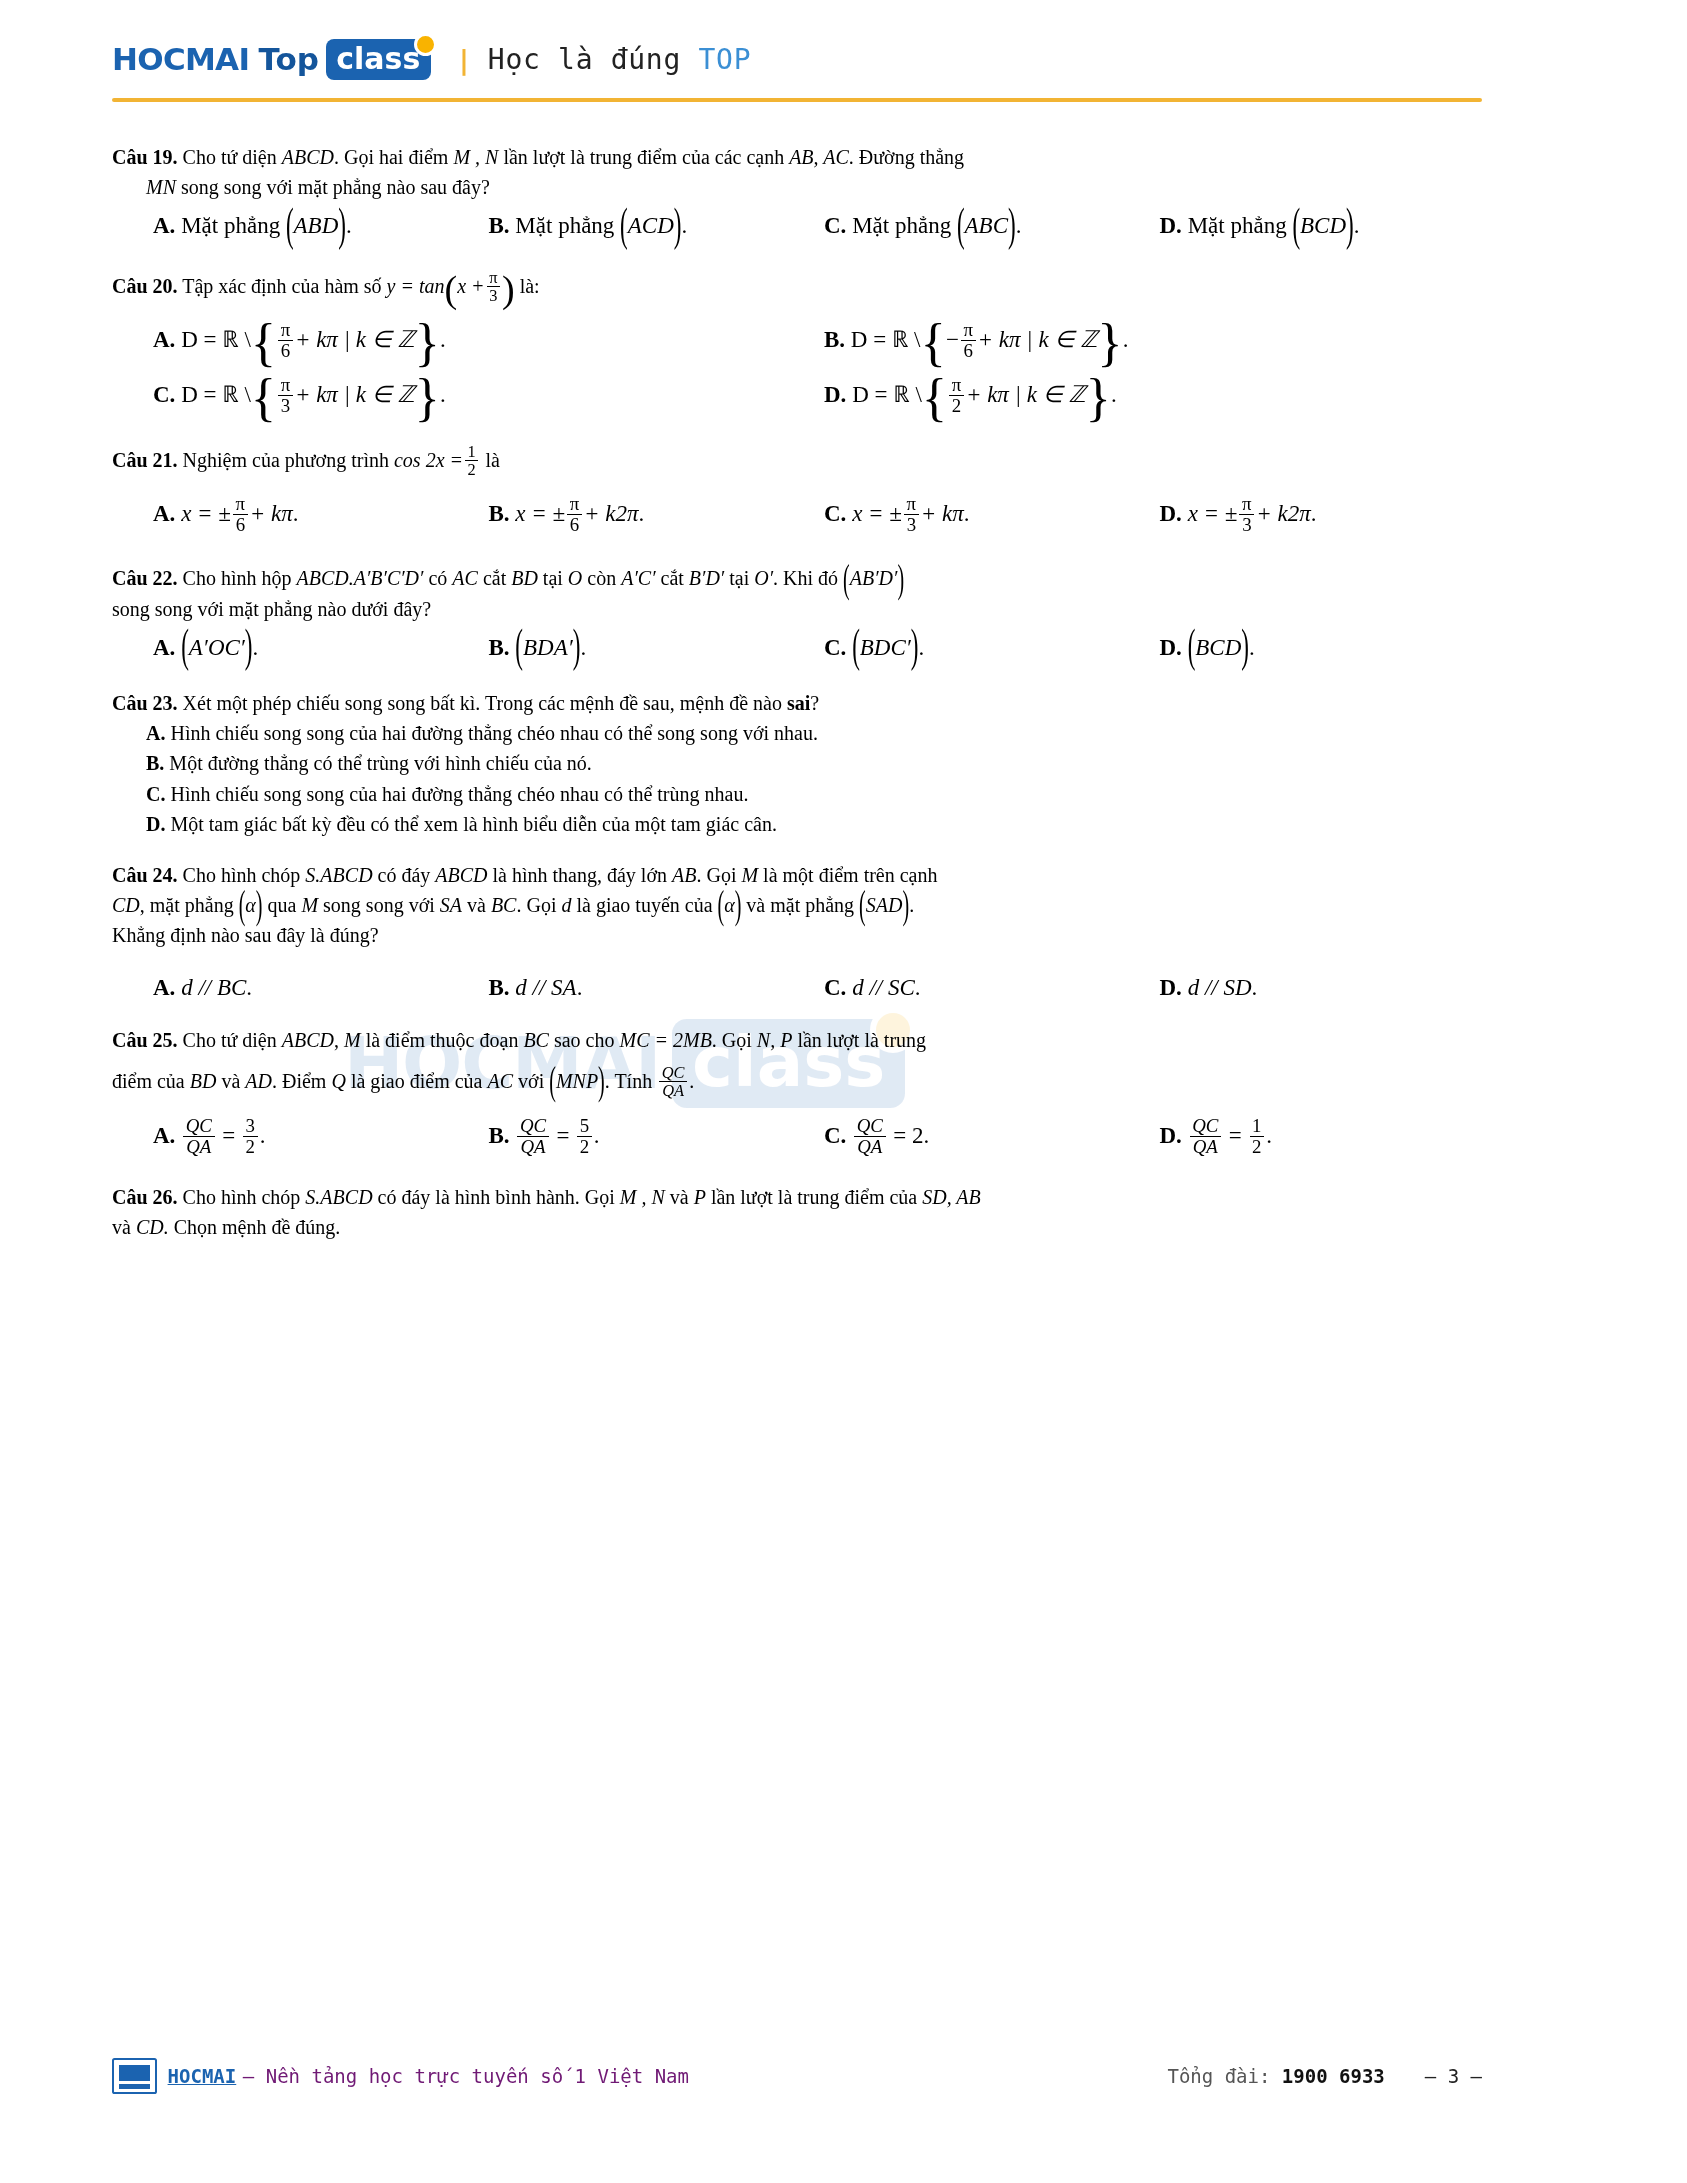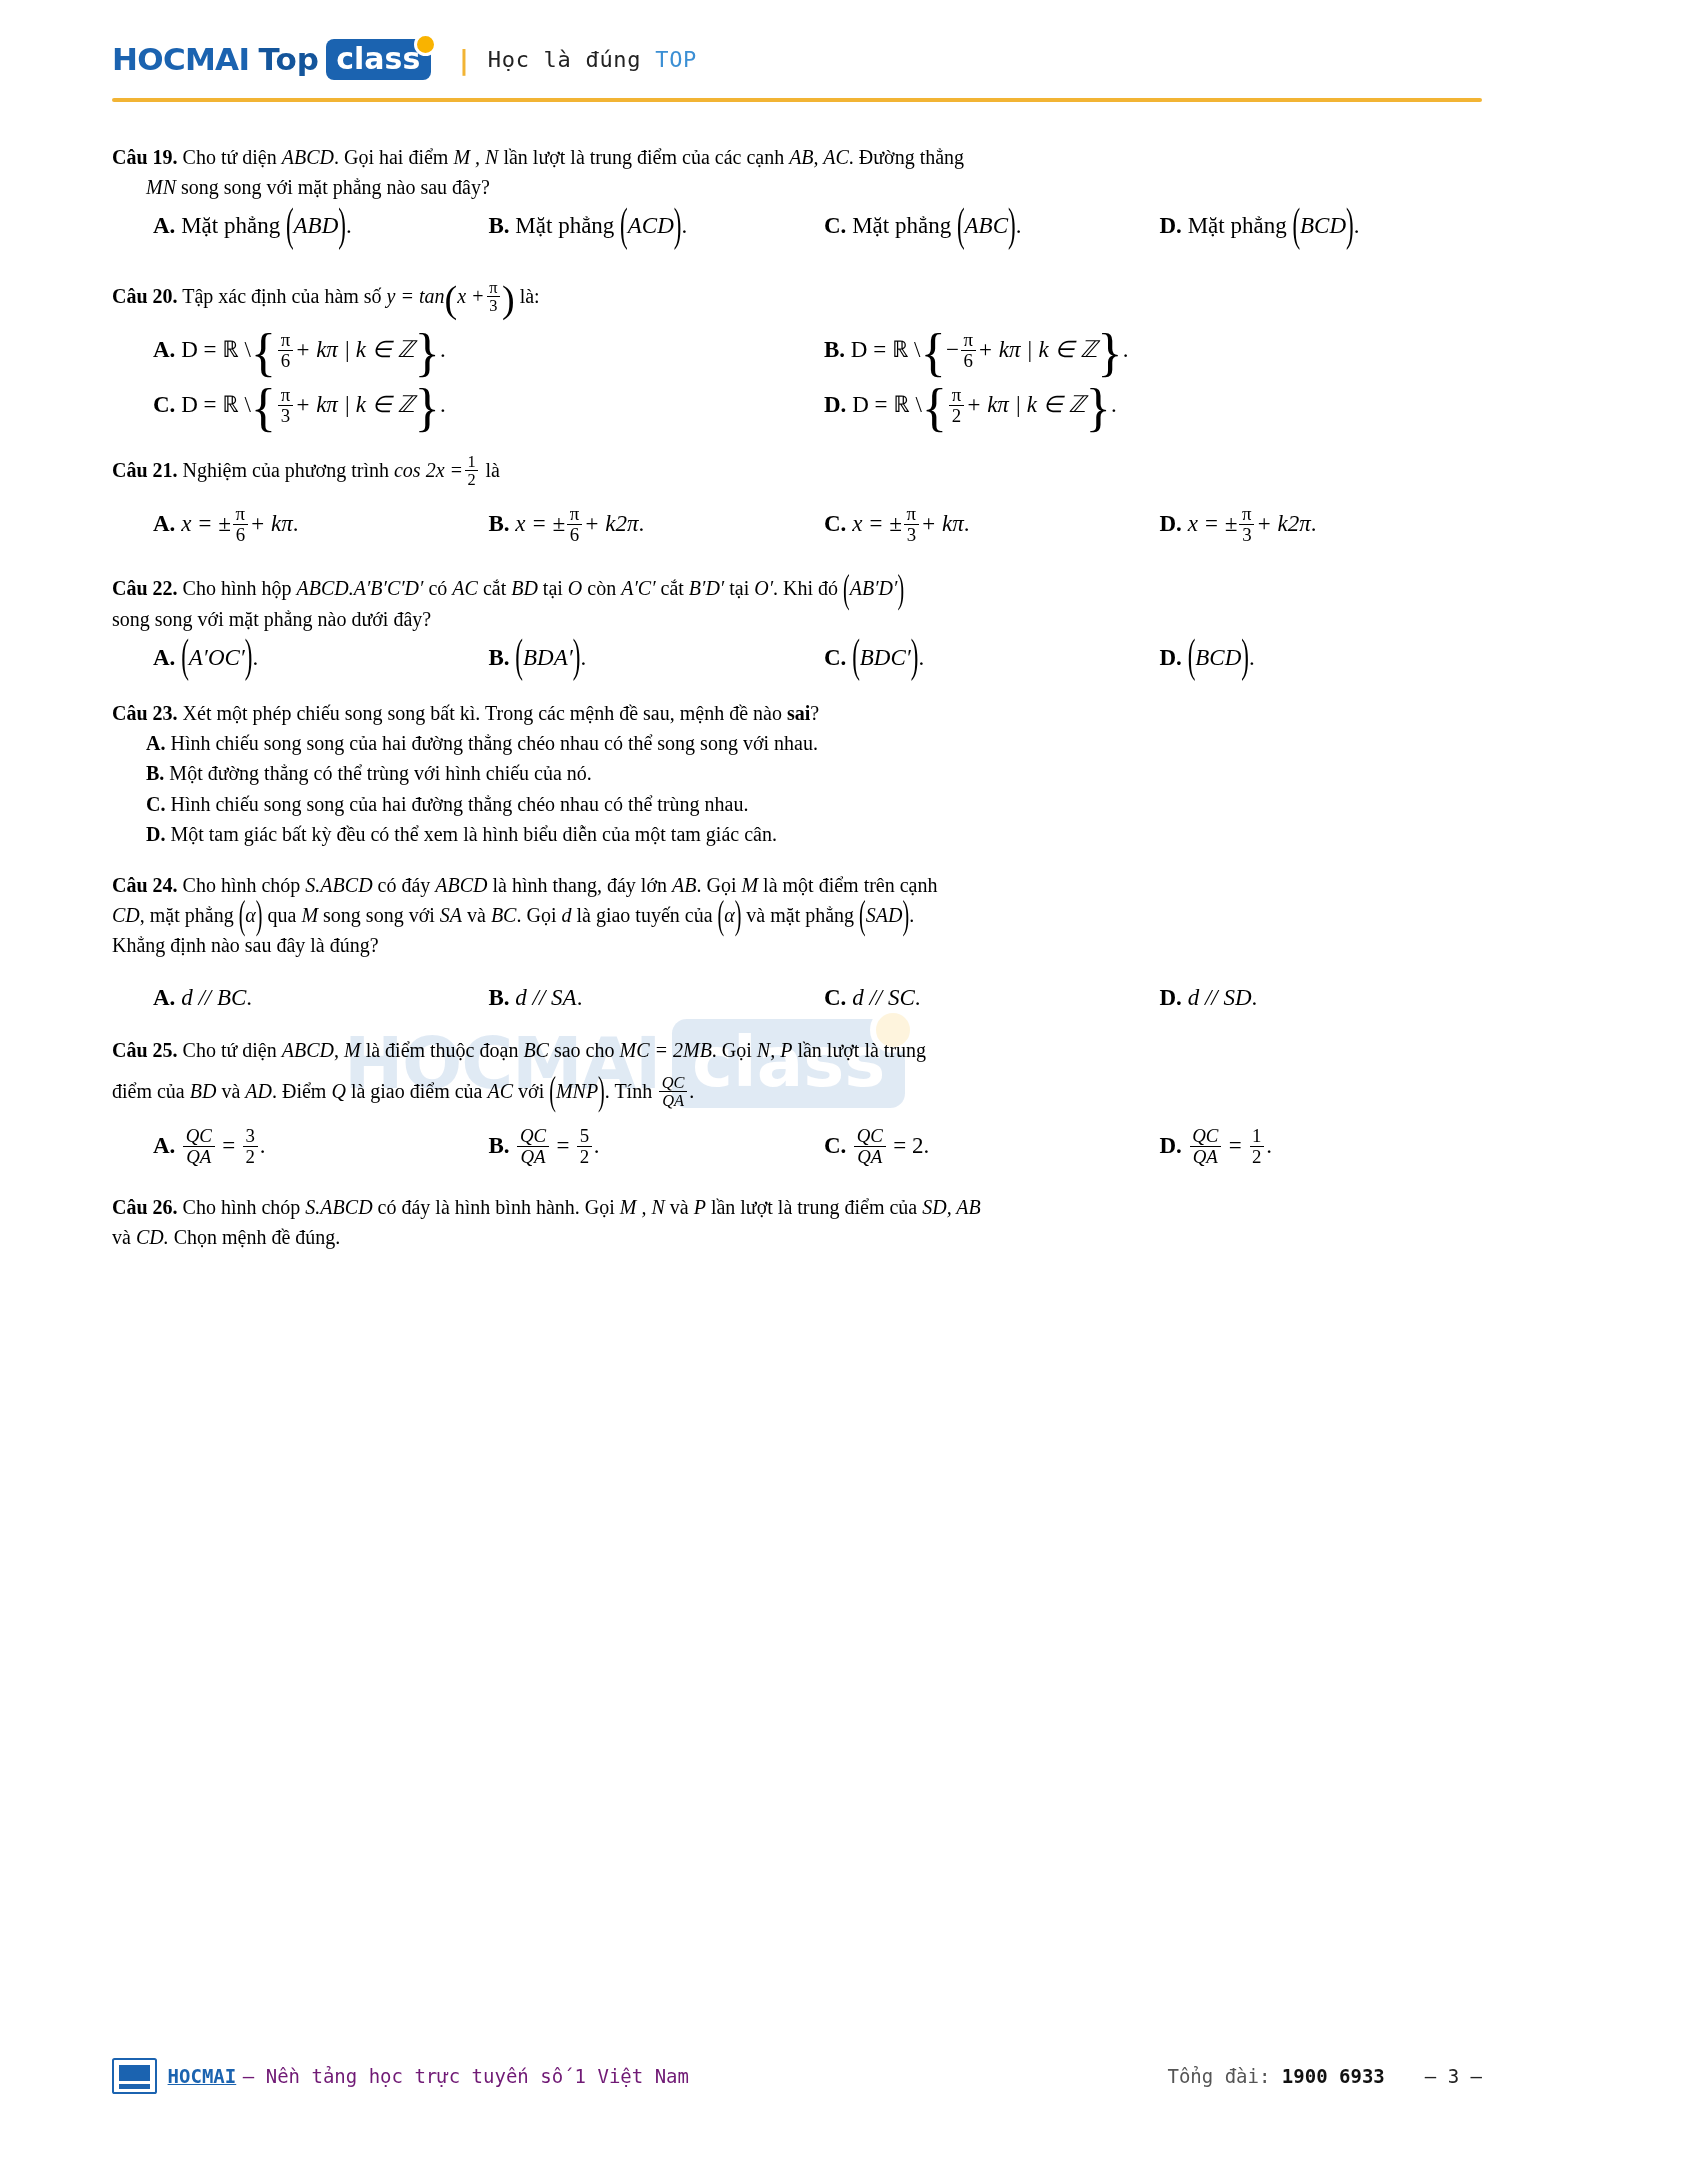--- a/index.html
+++ b/index.html
@@ -40,21 +40,21 @@
     position:absolute; right:-6px; top:-6px;
     width:17px; height:17px; border-radius:50%;
     background:#f9b300; border:3.3px solid #ffffff;
   }
   .header-sep {
     margin-left:25px; color:#f2b434; font-size:26.5px; font-weight:bold;
     font-family:"DejaVu Sans Mono", monospace;
   }
   .header-tag {
     margin-left:16px; font-family:"DejaVu Sans Mono", monospace;
-    font-size:22px; color:#222; letter-spacing:0.7px;
+    font-size:28px; color:#222; letter-spacing:0.7px;
   }
   .header-tag .top { color:#3b8fd4; }
   .header-rule {
     position:absolute; left:0; top:65px; width:1370px; height:4px;
     background:#f2b434; border-radius:2px;
   }
 
   
   .watermark {
     position:absolute; left:344px; top:1019px;
@@ -187,21 +187,21 @@
         <span class="indent"></span><span class="it">MN</span><span> song song với mặt phẳng nào sau đây?</span>
       </div>
       <div class="answers-row choice-4 ans-pad">
         <div class="ans"><span class="b">A.</span> <span>Mặt phẳng </span><span class="tall-paren">(</span><span class="it">ABD</span><span class="tall-paren">)</span><span>.</span></div>
         <div class="ans"><span class="b">B.</span> <span>Mặt phẳng </span><span class="tall-paren">(</span><span class="it">ACD</span><span class="tall-paren">)</span><span>.</span></div>
         <div class="ans"><span class="b">C.</span> <span>Mặt phẳng </span><span class="tall-paren">(</span><span class="it">ABC</span><span class="tall-paren">)</span><span>.</span></div>
         <div class="ans"><span class="b">D.</span> <span>Mặt phẳng </span><span class="tall-paren">(</span><span class="it">BCD</span><span class="tall-paren">)</span><span>.</span></div>
       </div>
     </div>
 
-    <div class="q" style="margin-top:36px;">
+    <div class="q" style="margin-top:26px;">
       <div class="qline">
         <span class="qhead">Câu 20.</span>
         <span>Tập xác định của hàm số </span><span class="it">y = tan</span><span class="bigparen">(</span><span class="it">x +</span><span class="frac"><span class="num">π</span><span class="den">3</span></span><span class="bigparen">)</span><span> là:</span>
       </div>
       <div class="answers-row choice-2 ans-pad" style="margin-top:14.6px;">
         <div class="ans"><span class="b">A.</span> <span>D = ℝ \</span><span class="bigbrace">{</span><span></span><span class="frac"><span class="num">π</span><span class="den">6</span></span><span class="it">+ kπ | k ∈ ℤ</span><span class="bigbrace">}</span><span>.</span></div>
         <div class="ans"><span class="b">B.</span> <span>D = ℝ \</span><span class="bigbrace">{</span><span>−</span><span class="frac"><span class="num">π</span><span class="den">6</span></span><span class="it">+ kπ | k ∈ ℤ</span><span class="bigbrace">}</span><span>.</span></div>
       </div>
       <div class="answers-row choice-2 ans-pad" style="margin-top:13.2px;">
         <div class="ans"><span class="b">C.</span> <span>D = ℝ \</span><span class="bigbrace">{</span><span></span><span class="frac"><span class="num">π</span><span class="den">3</span></span><span class="it">+ kπ | k ∈ ℤ</span><span class="bigbrace">}</span><span>.</span></div>

